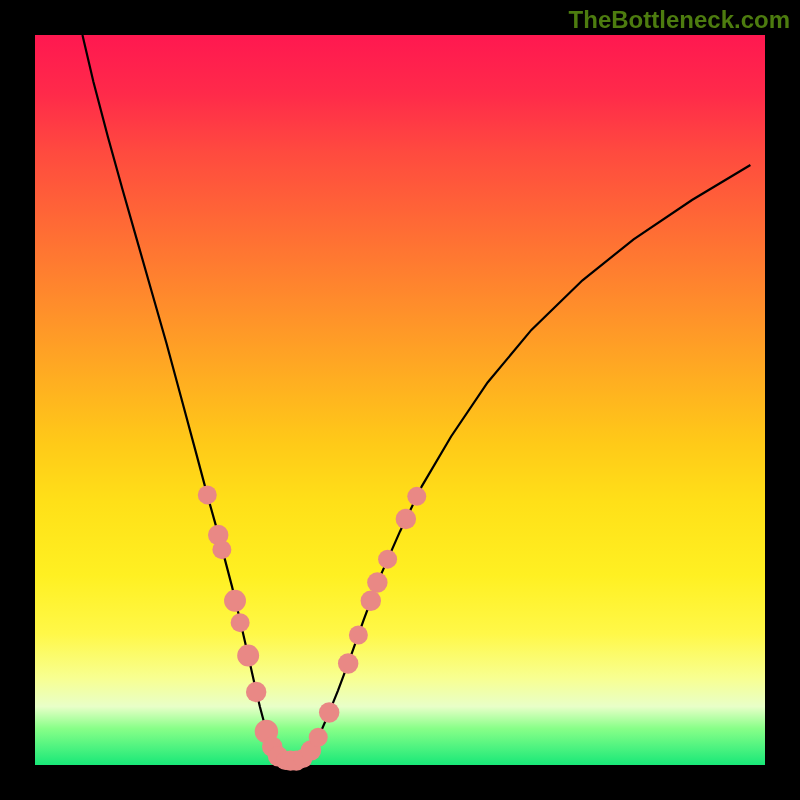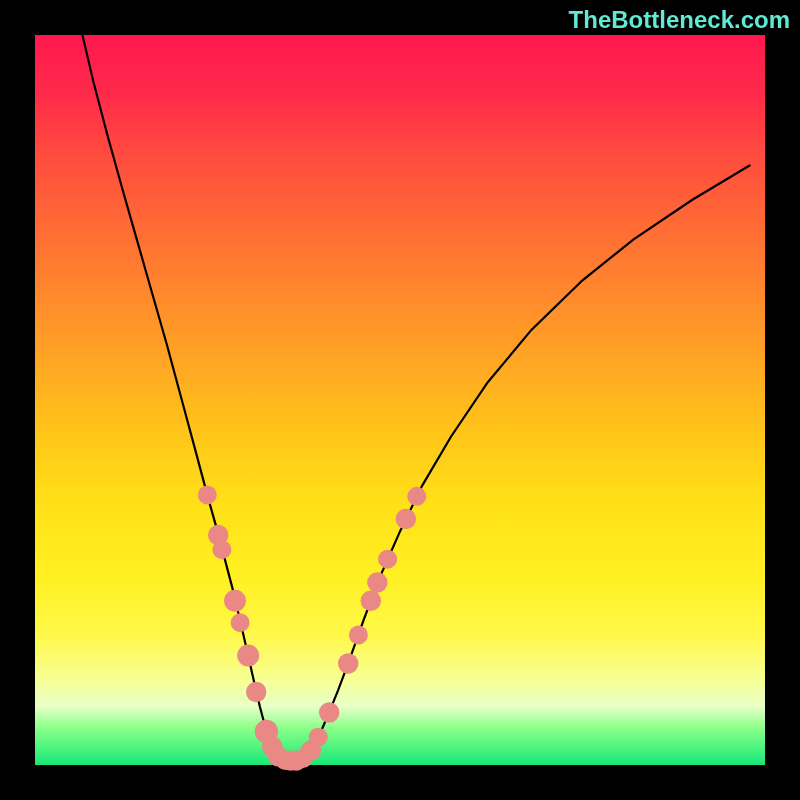--- a/index.html
+++ b/index.html
@@ -34,21 +34,21 @@
       #18e878 100%
     );
   }
   .watermark {
     position: absolute;
     top: 6px;
     right: 10px;
     font-family: Arial, sans-serif;
     font-size: 24px;
     font-weight: 600;
-    color: #5eead4;
+    color: #4d7c0f;
     user-select: none;
   }
   svg.curve-layer {
     position: absolute;
     left: 35px;
     top: 35px;
     width: 730px;
     height: 730px;
     overflow: visible;
   }

